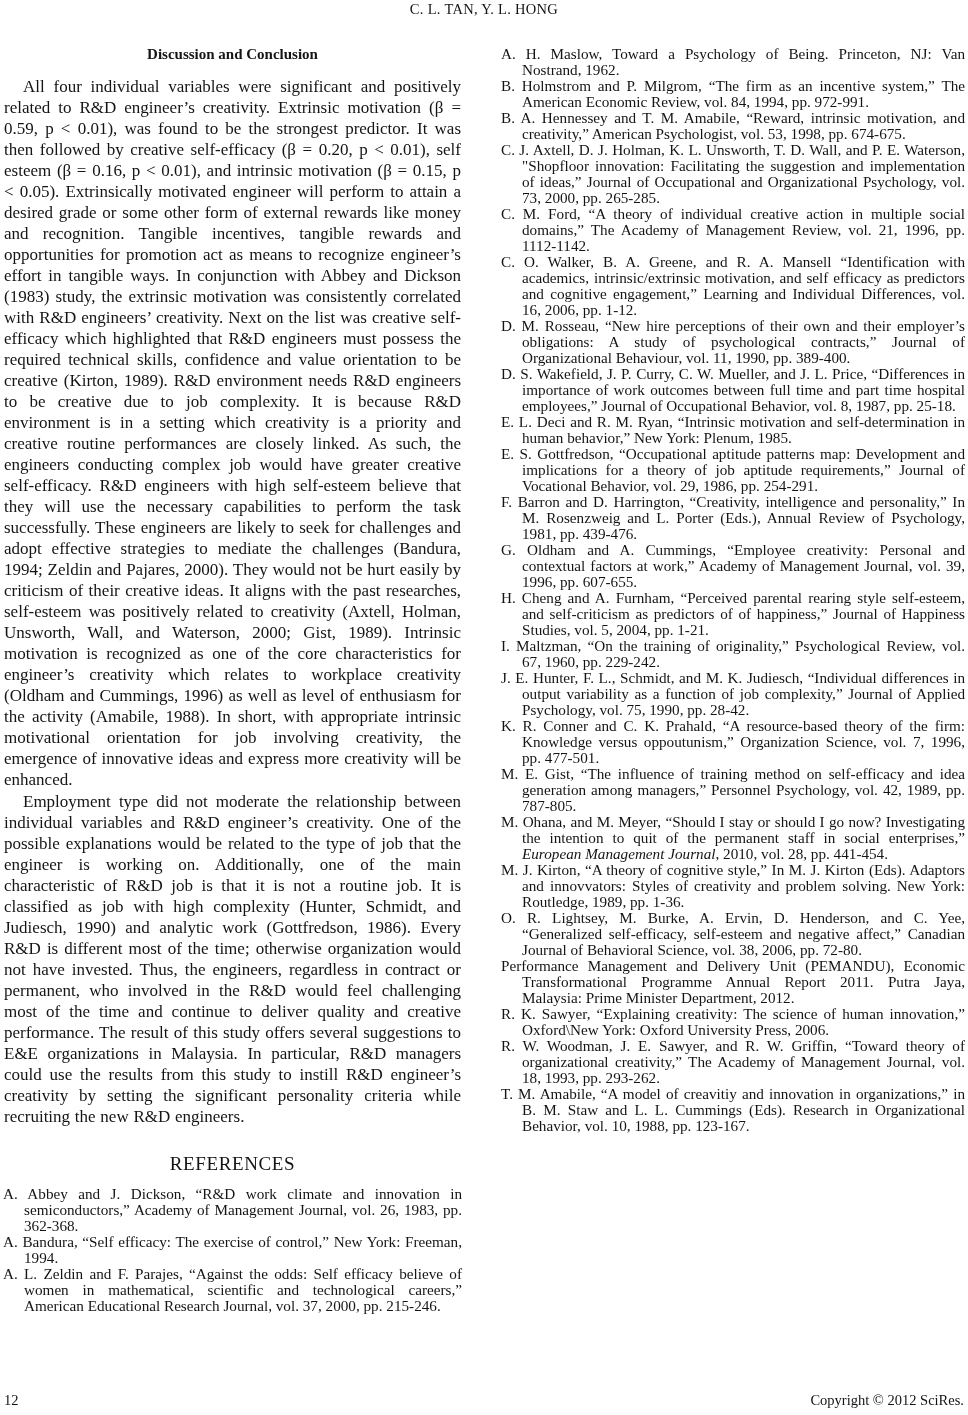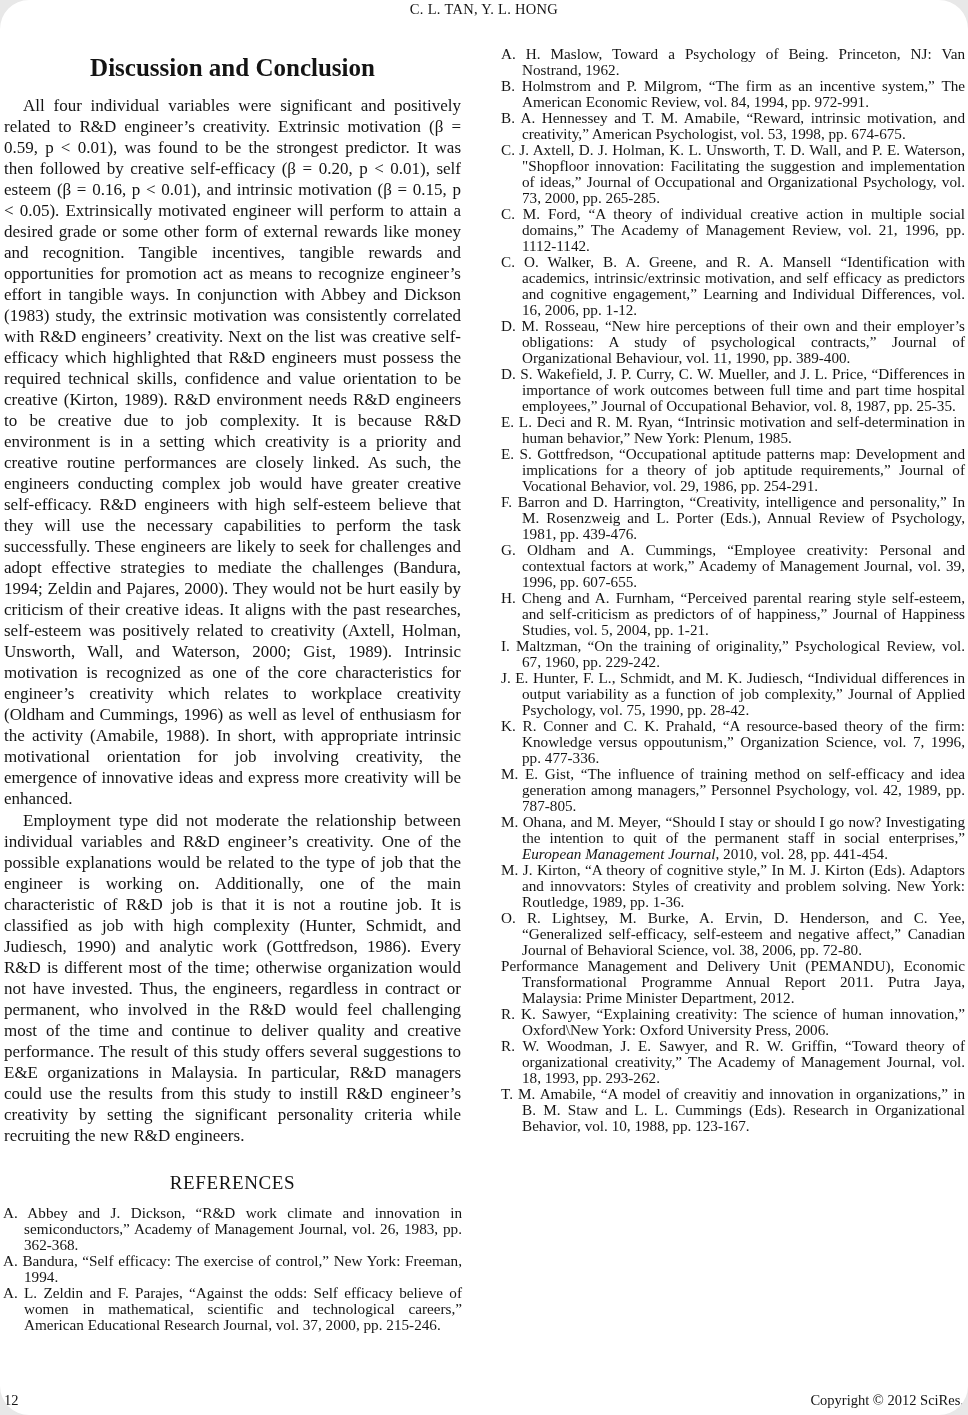--- a/index.html
+++ b/index.html
@@ -5,39 +5,38 @@
   html, body { margin: 0; padding: 0; background: #e8e8e8; }
   .page {
     position: relative;
     width: 968px;
     height: 1415px;
     margin: 0 auto;
     background: #ffffff;
     color: #141414;
     font-family: "Liberation Serif", "DejaVu Serif", serif;
     overflow: hidden;
-    border-radius: 29px;
   }
   .running-head {
     position: absolute;
     top: 1px;
     left: 0;
     right: 0;
     text-align: center;
     font-size: 14.5px;
     letter-spacing: 0.3px;
   }
   .col { position: absolute; top: 46px; }
   .col-left  { left: 3px;   width: 459px; }
   .col-right { left: 501px; width: 464px; }
   h2.section-heading {
-    font-size: 25px;
+    font-size: 15px;
     font-weight: bold;
     text-align: center;
-    margin: 8px 0 13px 0;
+    margin: 0 0 13px 0;
   }
   h2.references-heading {
     font-size: 19px;
     font-weight: normal;
     text-align: center;
     letter-spacing: 0.6px;
     margin: 26px 0 11px 0;
   }
   p.body-para {
     font-size: 17px;
@@ -85,29 +84,29 @@
   </div>
 
   <div class="col col-right">
     <p class="ref">A. H. Maslow, Toward a Psychology of Being. Princeton, NJ: Van Nostrand, 1962.</p>
     <p class="ref">B. Holmstrom and P. Milgrom, “The firm as an incentive system,” The American Economic Review, vol. 84, 1994, pp. 972-991.</p>
     <p class="ref">B. A. Hennessey and T. M. Amabile, “Reward, intrinsic motivation, and creativity,” American Psychologist, vol. 53, 1998, pp. 674-675.</p>
     <p class="ref">C. J. Axtell, D. J. Holman, K. L. Unsworth, T. D. Wall, and P. E. Waterson, "Shopfloor innovation: Facilitating the suggestion and implementation of ideas,” Journal of Occupational and  Organizational Psychology, vol. 73, 2000, pp. 265-285.</p>
     <p class="ref">C. M. Ford, “A theory of individual creative action in multiple social domains,” The Academy of Management Review, vol. 21, 1996, pp. 1112-1142.</p>
     <p class="ref">C. O. Walker, B. A. Greene, and R. A. Mansell “Identification with academics, intrinsic/extrinsic motivation, and self efficacy as predictors and cognitive engagement,” Learning and Individual Differences, vol. 16, 2006, pp. 1-12.</p>
     <p class="ref">D. M. Rosseau, “New hire perceptions of their own and their employer’s obligations: A study of psychological contracts,” Journal of Organizational Behaviour, vol. 11, 1990, pp. 389-400.</p>
-    <p class="ref">D. S. Wakefield, J. P. Curry, C. W. Mueller, and J. L. Price, “Differences in importance of work outcomes between full time and part time hospital employees,” Journal of Occupational Behavior, vol. 8, 1987, pp. 25-35.</p>
+    <p class="ref">D. S. Wakefield, J. P. Curry, C. W. Mueller, and J. L. Price, “Differences in importance of work outcomes between full time and part time hospital employees,” Journal of Occupational Behavior, vol. 8, 1987, pp. 25-18.</p>
     <p class="ref">E. L. Deci and R. M. Ryan, “Intrinsic motivation and self-determination in human behavior,” New York: Plenum, 1985.</p>
     <p class="ref">E. S. Gottfredson, “Occupational aptitude patterns map: Development and implications for a theory of job aptitude requirements,” Journal of Vocational Behavior, vol. 29, 1986, pp. 254-291.</p>
     <p class="ref">F. Barron and D. Harrington, “Creativity, intelligence and personality,” In M. Rosenzweig and L. Porter (Eds.), Annual Review of Psychology, 1981, pp. 439-476.</p>
     <p class="ref">G. Oldham and A. Cummings, “Employee creativity: Personal and contextual factors at work,” Academy of Management Journal, vol. 39, 1996, pp. 607-655.</p>
     <p class="ref">H. Cheng and A. Furnham, “Perceived parental rearing style self-esteem, and self-criticism as predictors of of happiness,” Journal of Happiness Studies, vol. 5, 2004, pp. 1-21.</p>
     <p class="ref">I. Maltzman, “On the training of originality,” Psychological Review, vol. 67, 1960, pp. 229-242.</p>
     <p class="ref">J. E. Hunter, F. L., Schmidt, and M. K. Judiesch, “Individual differences in output variability as a function of job complexity,” Journal of Applied Psychology, vol. 75, 1990, pp. 28-42.</p>
-    <p class="ref">K. R. Conner and C. K. Prahald, “A resource-based theory of the firm: Knowledge versus oppoutunism,” Organization Science, vol. 7, 1996, pp. 477-336.</p>
+    <p class="ref">K. R. Conner and C. K. Prahald, “A resource-based theory of the firm: Knowledge versus oppoutunism,” Organization Science, vol. 7, 1996, pp. 477-501.</p>
     <p class="ref">M. E. Gist, “The influence of training method on self-efficacy and idea generation among managers,” Personnel Psychology, vol. 42, 1989, pp. 787-805.</p>
     <p class="ref"><span>M. Ohana, and M. Meyer, “Should I stay or should I go now? Investigating the intention to quit of the permanent staff in social enterprises,” </span><em>European Management Journal</em><span>, 2010, vol. 28, pp. 441-454.</span></p>
     <p class="ref">M. J. Kirton, “A theory of cognitive style,” In M. J. Kirton (Eds). Adaptors and innovvators: Styles of creativity and problem solving. New York: Routledge, 1989, pp. 1-36.</p>
     <p class="ref">O. R. Lightsey, M. Burke, A. Ervin, D.  Henderson, and C. Yee, “Generalized self-efficacy, self-esteem and negative affect,” Canadian Journal of Behavioral Science, vol. 38, 2006, pp. 72-80.</p>
     <p class="ref">Performance Management and Delivery Unit (PEMANDU), Economic Transformational Programme Annual Report 2011. Putra Jaya, Malaysia: Prime Minister Department, 2012.</p>
     <p class="ref">R. K. Sawyer, “Explaining creativity: The science of human innovation,” Oxford\New York: Oxford University Press, 2006.</p>
     <p class="ref">R. W. Woodman, J. E. Sawyer, and R. W. Griffin, “Toward theory of organizational creativity,” The Academy of Management Journal, vol. 18, 1993, pp. 293-262.</p>
     <p class="ref">T. M. Amabile, “A model of creavitiy and innovation in organizations,” in B. M. Staw and L. L. Cummings (Eds). Research in Organizational Behavior, vol. 10, 1988, pp. 123-167.</p>
   </div>
 

